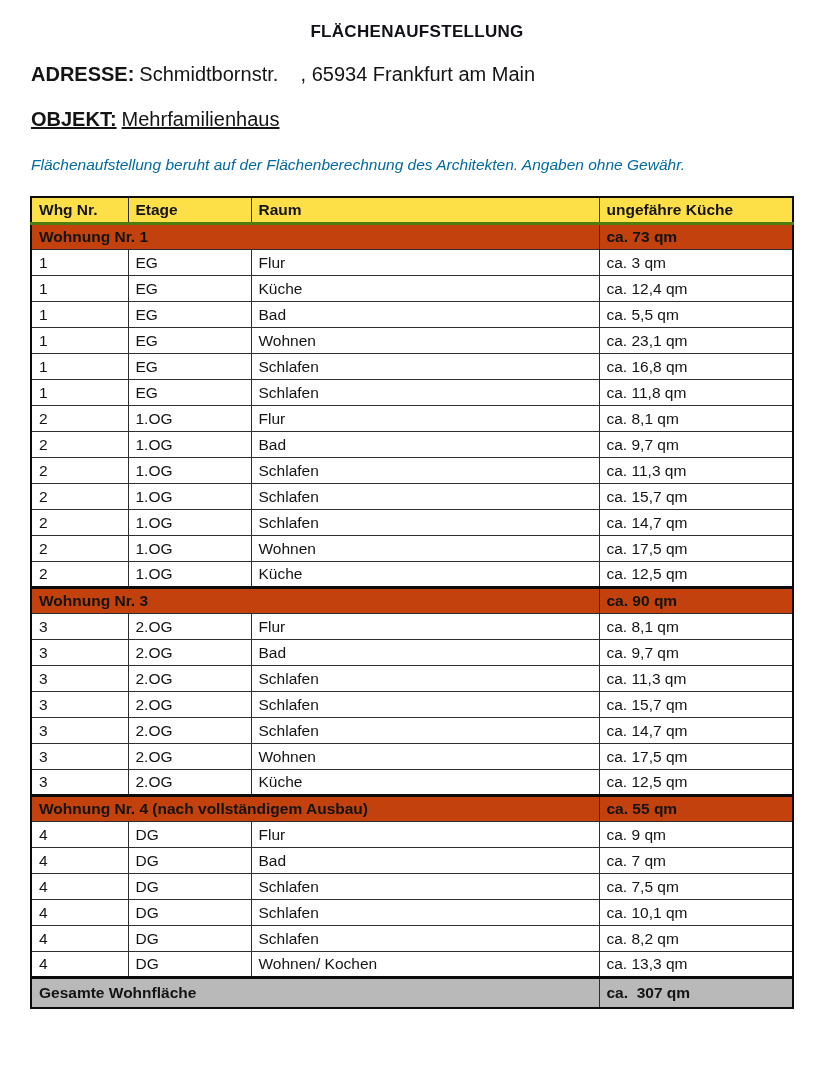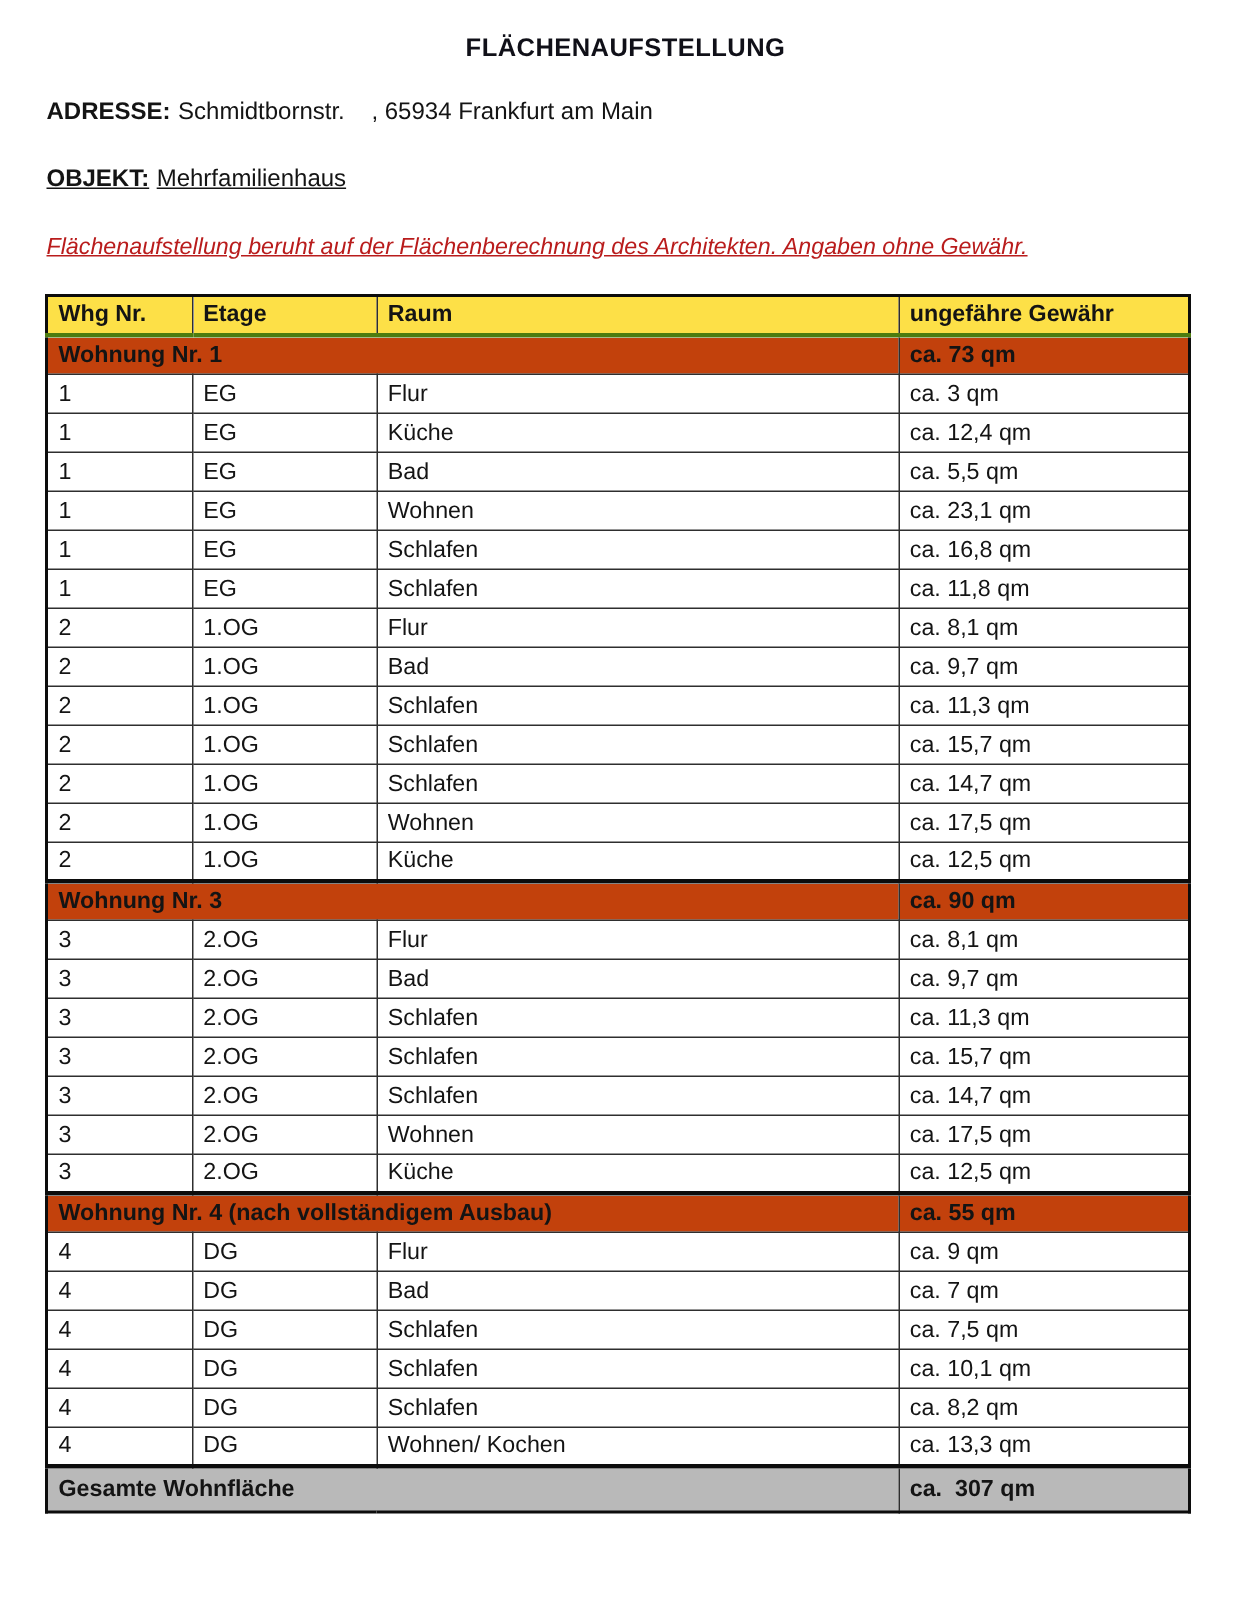--- a/index.html
+++ b/index.html
@@ -17,36 +17,35 @@
     padding-top: 22px;
     text-align: center;
     font-size: 17px;
     font-weight: bold;
     letter-spacing: 0.3px;
     color: #101018;
   }
   .line {
     margin: 0;
     padding-left: 31px;
-    font-size: 16px;
+    font-size: 20px;
     line-height: 19px;
   }
   .line-address { margin-top: 23px; }
   .line-object  { margin-top: 26px; text-decoration: underline; }
   .label { font-weight: bold; margin-right: 5px; }
   .value { white-space: pre-wrap; }
   .disclaimer {
     margin: 26px 0 16px 0;
     padding-left: 31px;
     font-size: 15.5px;
     font-style: italic;
     font-weight: 500;
     line-height: 19px;
-    color: #b91c1c;
-    text-decoration: underline;
+    color: #0369a1;
   }
   table.area-table {
     margin: 22px 0 0 30px;
     width: 762px;
     table-layout: fixed;
     border-collapse: collapse;
     border: 2.5px solid #0c0c0c;
   }
   col.c-whg  { width: 97px; }
   col.c-etage{ width: 123px; }
@@ -103,21 +102,21 @@
       <col class="c-whg">
       <col class="c-etage">
       <col class="c-raum">
       <col class="c-size">
     </colgroup>
     <thead>
       <tr>
         <th>Whg Nr.</th>
         <th>Etage</th>
         <th>Raum</th>
-        <th>ungefähre Gewähr</th>
+        <th>ungefähre Küche</th>
       </tr>
     </thead>
     <tbody>
         <tr class="section-row">
           <td colspan="3">Wohnung Nr. 1</td>
           <td>ca. 73 qm</td>
         </tr>
         <tr class="data-row">
           <td>1</td>
           <td>EG</td>

